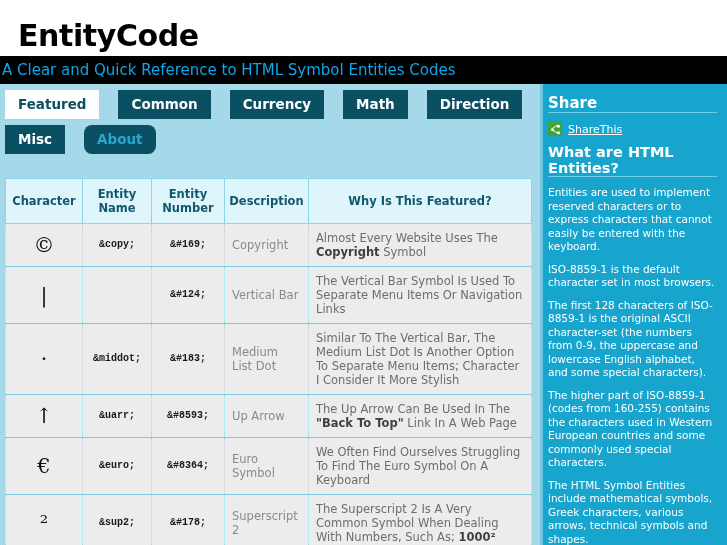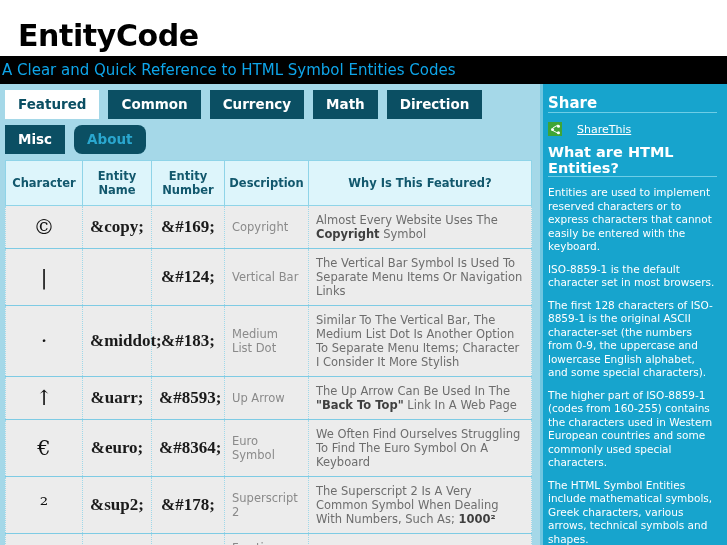--- a/index.html
+++ b/index.html
@@ -76,22 +76,22 @@
     position: absolute;
     left: 0; top: 0; bottom: 0;
     width: 3px;
     background: #6fc6e0;
   }
 
   
   .tab-bar {
     display: flex;
     flex-wrap: wrap;
-    gap: 6px 9px;
-    padding: 0 0 6px 0;
+    gap: 6px 19px;
+    padding: 0 0 24px 0;
   }
   .tab {
     background: #0b4f63;
     color: #ffffff;
     font-size: 13.5px;
     font-weight: bold;
     padding: 7px 13px 8px 13px;
     line-height: 14px;
     cursor: pointer;
     user-select: none;
@@ -144,22 +144,22 @@
   td.cell-char {
     text-align: center;
     font-size: 21px;
     color: #111111;
     font-family: "DejaVu Serif", "Liberation Serif", serif;
   }
   td.cell-name, td.cell-number {
     text-align: center;
     font-weight: bold;
     color: #1a1a1a;
-    font-size: 17px;
-    font-family: Liberation Serif, serif;
+    font-size: 10px;
+    font-family: Liberation Mono, monospace;
   }
   td.cell-desc {
     color: #8a8a8a;
     font-size: 11.5px;
     text-align: left;
   }
   td.cell-why {
     color: #6d6d6d;
     font-size: 11.5px;
     text-align: left;
@@ -175,21 +175,21 @@
     border-bottom: 1px solid #6ecde6;
   }
   .side-h.second {
     margin-top: 8px;
     font-size: 14.5px;
     border-bottom: 1px solid #6ecde6;
   }
   .share-row {
     display: flex;
     align-items: center;
-    gap: 15px;
+    gap: 6px;
     margin-top: 9px;
     margin-bottom: 4px;
   }
   .share-icon {
     width: 14px;
     height: 14px;
     background: #3fa535;
     display: inline-flex;
     align-items: center;
     justify-content: center;

